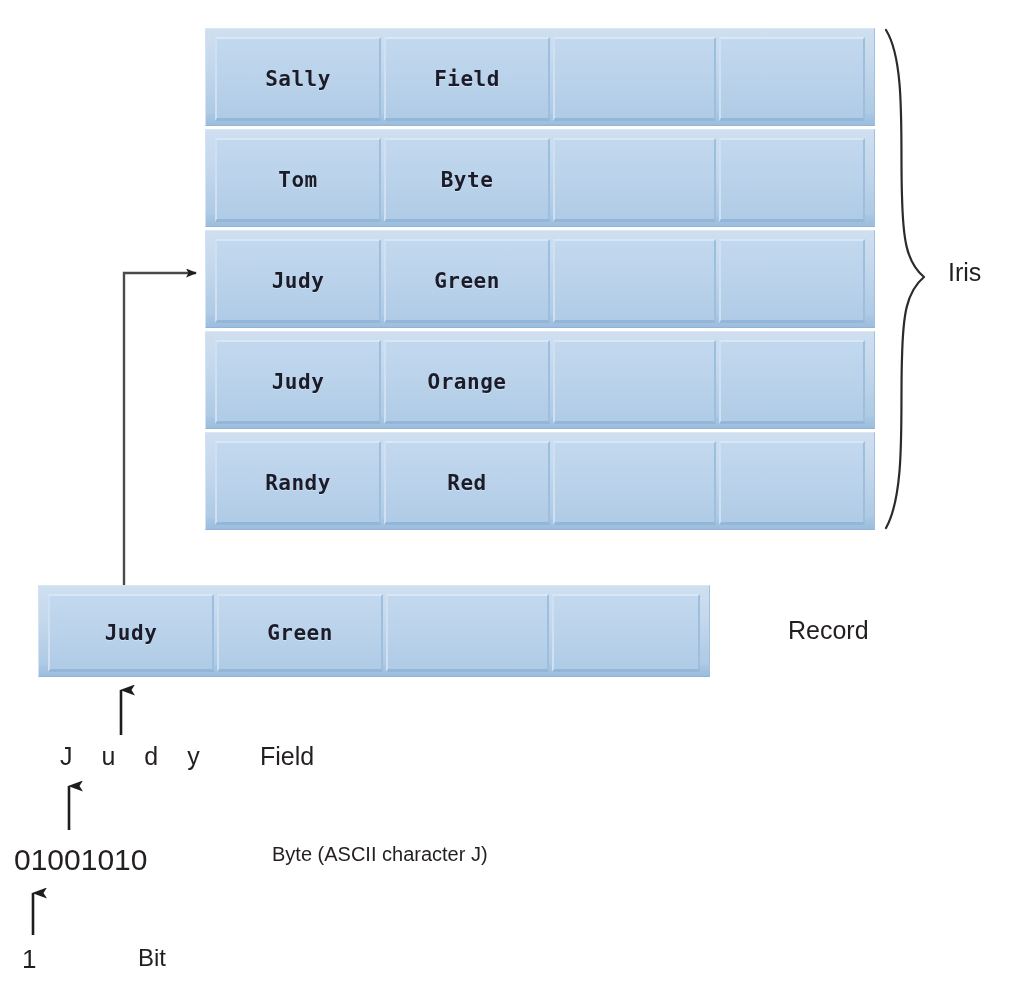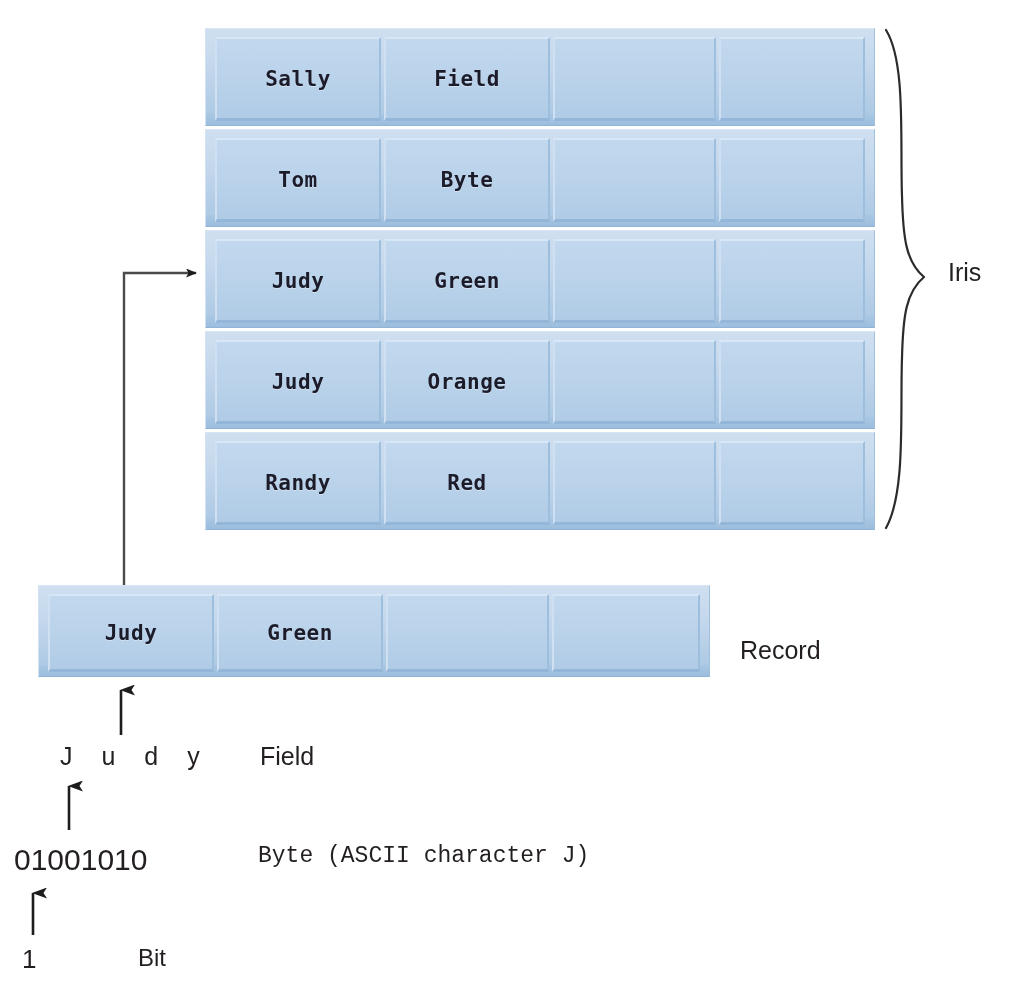--- a/index.html
+++ b/index.html
@@ -92,23 +92,23 @@
 
   
   .side-label {
     position: absolute;
     font-family: "Liberation Sans", sans-serif;
     font-size: 25px;
     color: #231f20;
     white-space: nowrap;
   }
   #label-file   { left: 948px; top: 258px; }
-  #label-record { left: 740px; top: 616px; margin-top: 20px; }
+  #label-record { left: 788px; top: 616px; }
   #label-field  { left: 260px; top: 742px; font-size: 25px; }
-  #label-byte   { left: 258px; top: 843px; font-size: 23px; font-family: Liberation Mono, monospace; }
+  #label-byte   { left: 272px; top: 843px; font-size: 20px; }
   #label-bit    { left: 138px; top: 944px; font-size: 24px; }
 
   .mono-label {
     position: absolute;
     font-family: "Liberation Sans", sans-serif;
     color: #231f20;
     white-space: nowrap;
   }
   #text-judy-letters {
     left: 60px; top: 742px;

